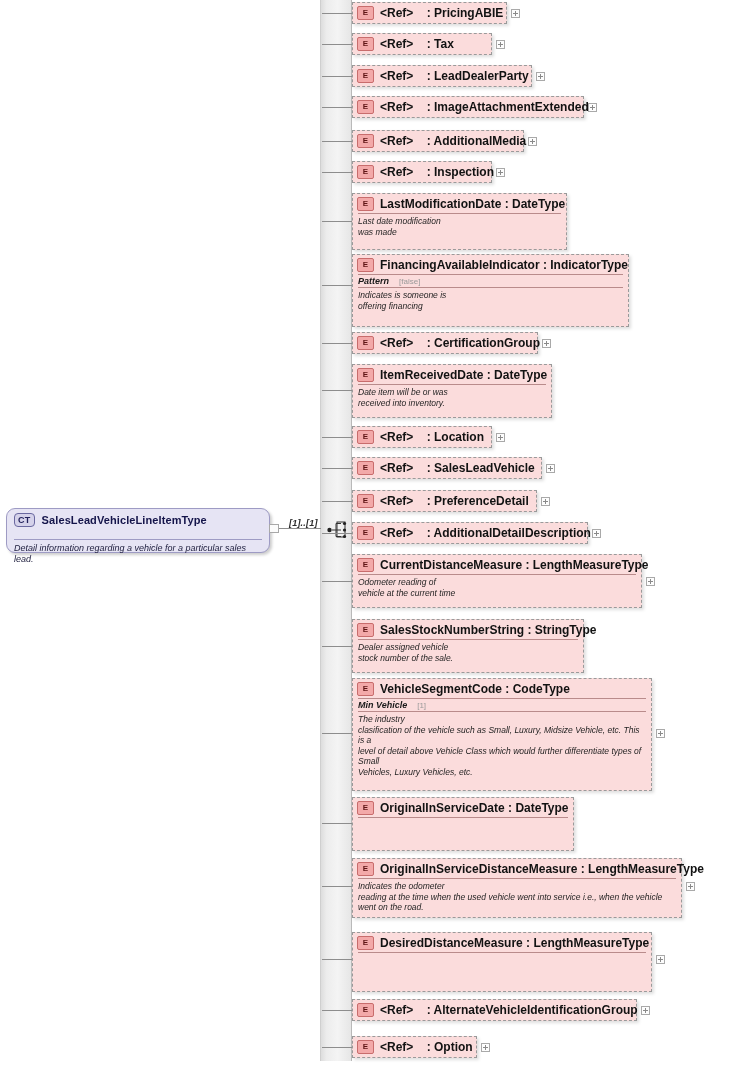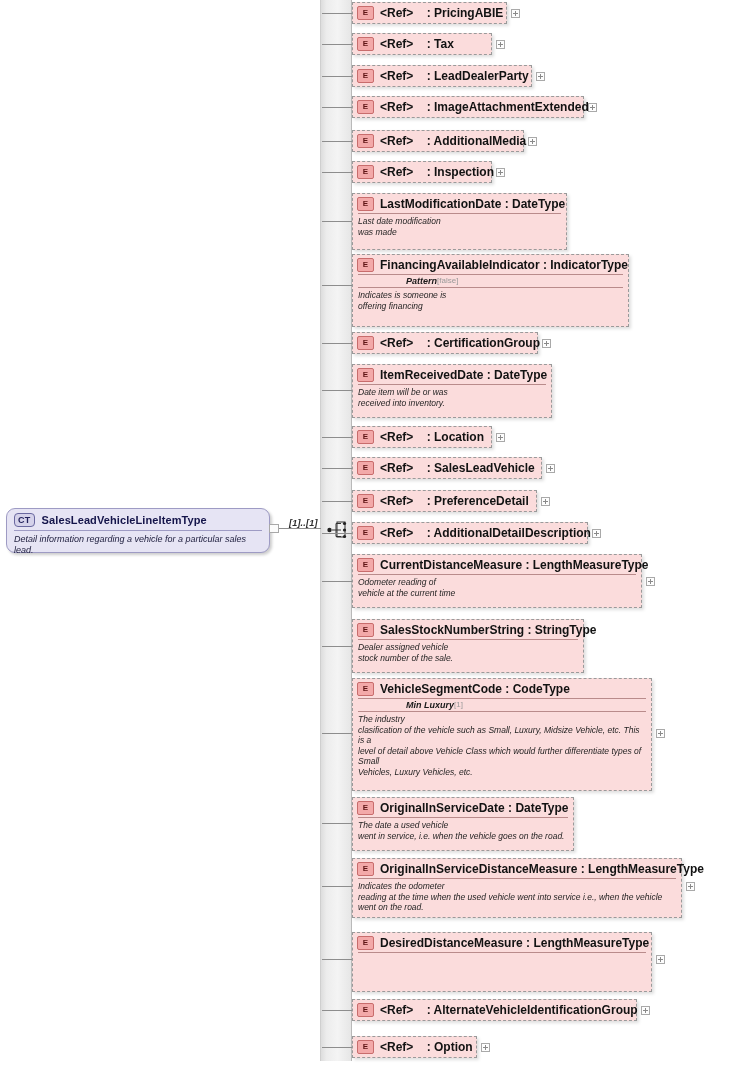--- a/index.html
+++ b/index.html
@@ -20,21 +20,21 @@
 
   
   #ct-wrap{position:absolute;left:6px;top:508px;width:264px;height:45px;}
   #ct-box{
     position:absolute;inset:0;
     background:#e6e4f4;
     border:1px solid #9e9bc4;border-radius:9px;
     box-shadow:2px 2px 3px rgba(0,0,0,.20);
     box-sizing:border-box;
   }
-  #ct-head{display:flex;align-items:center;gap:7px;padding:4px 6px 2px 7px;}
+  #ct-head{display:flex;align-items:center;gap:7px;padding:4px 6px 11px 7px;}
   .ct-badge{
     display:inline-block;border:1px solid #6a68a0;border-radius:4px;
     background:#d5d2ea;color:#23225c;font-size:9px;font-weight:bold;
     padding:0 3px;line-height:12px;letter-spacing:.3px;
   }
   #ct-title{font-size:11px;font-weight:bold;color:#14144a;letter-spacing:.1px;}
   #ct-rule{height:1px;background:#9e9bc4;margin:1px 7px 0 7px;}
   #ct-doc{
     font-size:9px;font-style:italic;color:#1c1c3c;
     padding:3px 7px 4px 7px;line-height:11px;
@@ -63,22 +63,22 @@
   .ehead{display:flex;align-items:center;gap:6px;padding:3px 5px 2px 4px;}
   .ebadge{
     display:inline-block;width:15px;height:12px;line-height:12px;text-align:center;
     border:1px solid #c86c6c;background:#f3a9a9;color:#5d1414;
     font-size:8px;font-weight:bold;border-radius:2px;flex:none;
   }
   .ename{font-size:12px;font-weight:bold;color:#121212;white-space:nowrap;letter-spacing:0;}
   .ename .ref{font-weight:bold;}
   .sep{height:1px;background:#b98b8b;margin:0 5px;}
   .facet{
-    display:flex;align-items:flex-start;
-    padding:1px 5px 1px 5px;font-size:9px;margin-left:48px;
+    display:flex;align-items:flex-end;gap:10px;
+    padding:1px 5px 1px 5px;font-size:9px;
   }
   .facet-name{font-style:italic;font-weight:bold;color:#1a1a1a;}
   .facet-val{font-size:8px;color:#9a9a9a;}
   .edoc{
     font-size:8.5px;font-style:italic;color:#1f1f1f;line-height:10.5px;
     padding:2px 5px 3px 5px;white-space:pre-line;
   }
 
   
   .plus{
@@ -282,40 +282,38 @@
     </div>
     <div class="lead" style="left: 322px; top: 733px; width: 30px;"></div>
     <div class="card" style="left: 357px; top: 722px;">0..1</div>
     <div class="ebox" style="left: 352px; top: 678px; width: 300px; height: 113px;">
       <div class="ehead">
         <span class="ebadge">E</span>
         <span class="ename">VehicleSegmentCode : CodeType</span>
       </div>
       <div class="sep"></div>
       <div class="facet">
-        <span class="facet-name">Min Luxury</span>
+        <span class="facet-name">Min Vehicle</span>
         <span class="facet-val">[1]</span>
       </div>
       <div class="sep"></div>
       <div class="edoc">The industry
 clasification of the vehicle such as Small, Luxury, Midsize Vehicle, etc. This is a
 level of detail above Vehicle Class which would further differentiate types of Small
 Vehicles, Luxury Vehicles, etc.</div>
     </div>
     <div class="plus" style="left: 656px; top: 729px;"></div>
     <div class="lead" style="left: 322px; top: 823px; width: 30px;"></div>
     <div class="card" style="left: 357px; top: 812px;">0..1</div>
     <div class="ebox" style="left: 352px; top: 797px; width: 222px; height: 54px;">
       <div class="ehead">
         <span class="ebadge">E</span>
         <span class="ename">OriginalInServiceDate : DateType</span>
       </div>
       <div class="sep"></div>
-      <div class="edoc">The date a used vehicle
-went in service, i.e. when the vehicle goes on the road.</div>
     </div>
     <div class="lead" style="left: 322px; top: 886px; width: 30px;"></div>
     <div class="card" style="left: 357px; top: 875px;">0..1</div>
     <div class="ebox" style="left: 352px; top: 858px; width: 330px; height: 60px;">
       <div class="ehead">
         <span class="ebadge">E</span>
         <span class="ename">OriginalInServiceDistanceMeasure : LengthMeasureType</span>
       </div>
       <div class="sep"></div>
       <div class="edoc">Indicates the odometer

